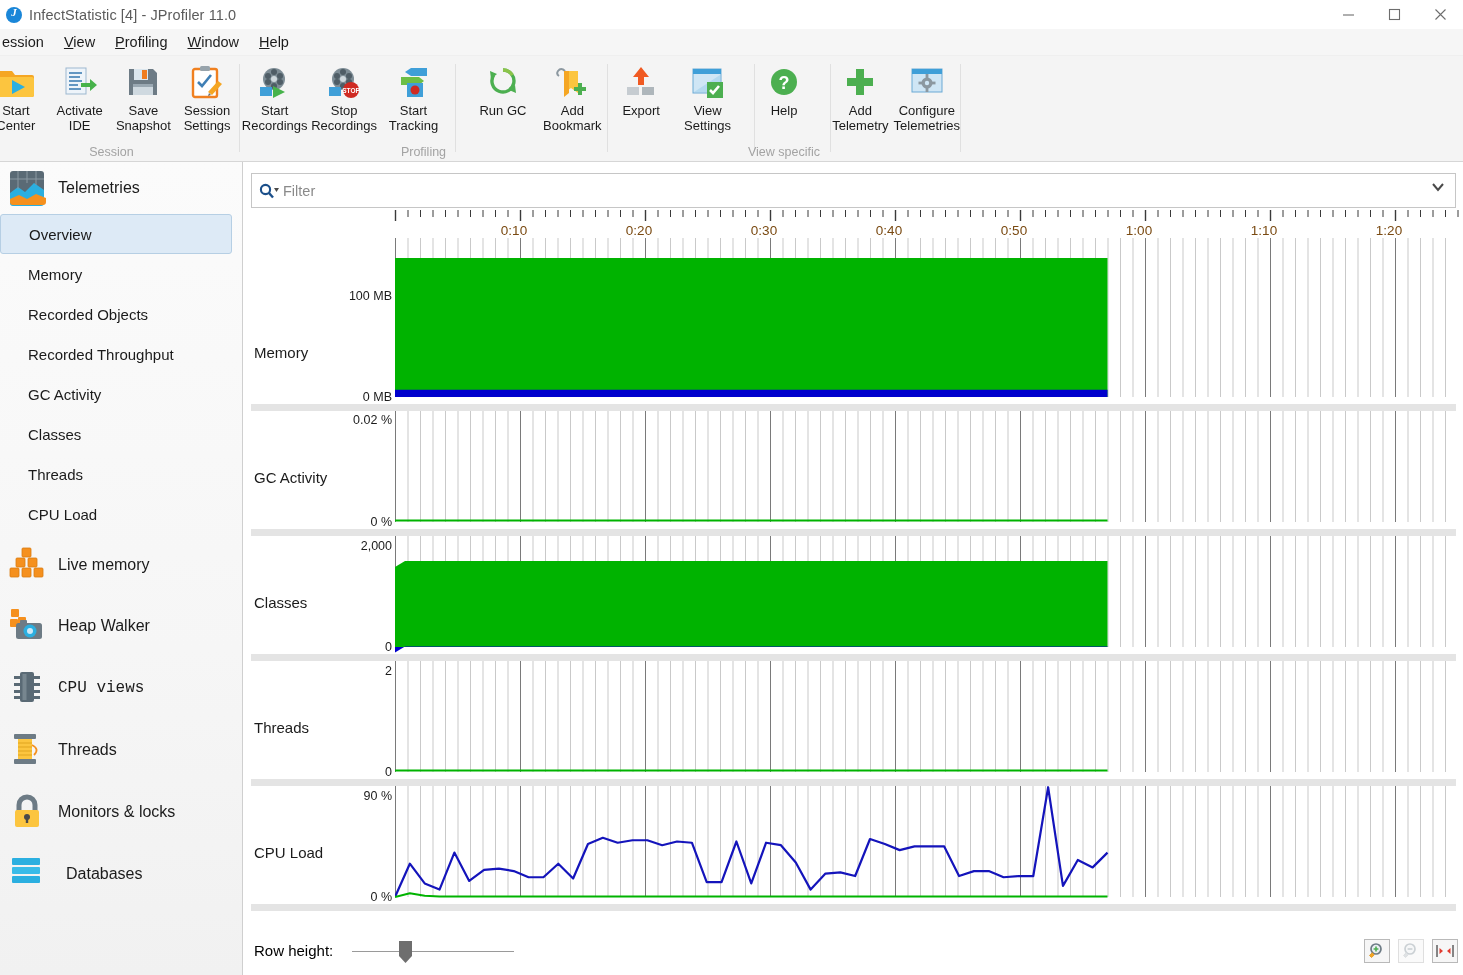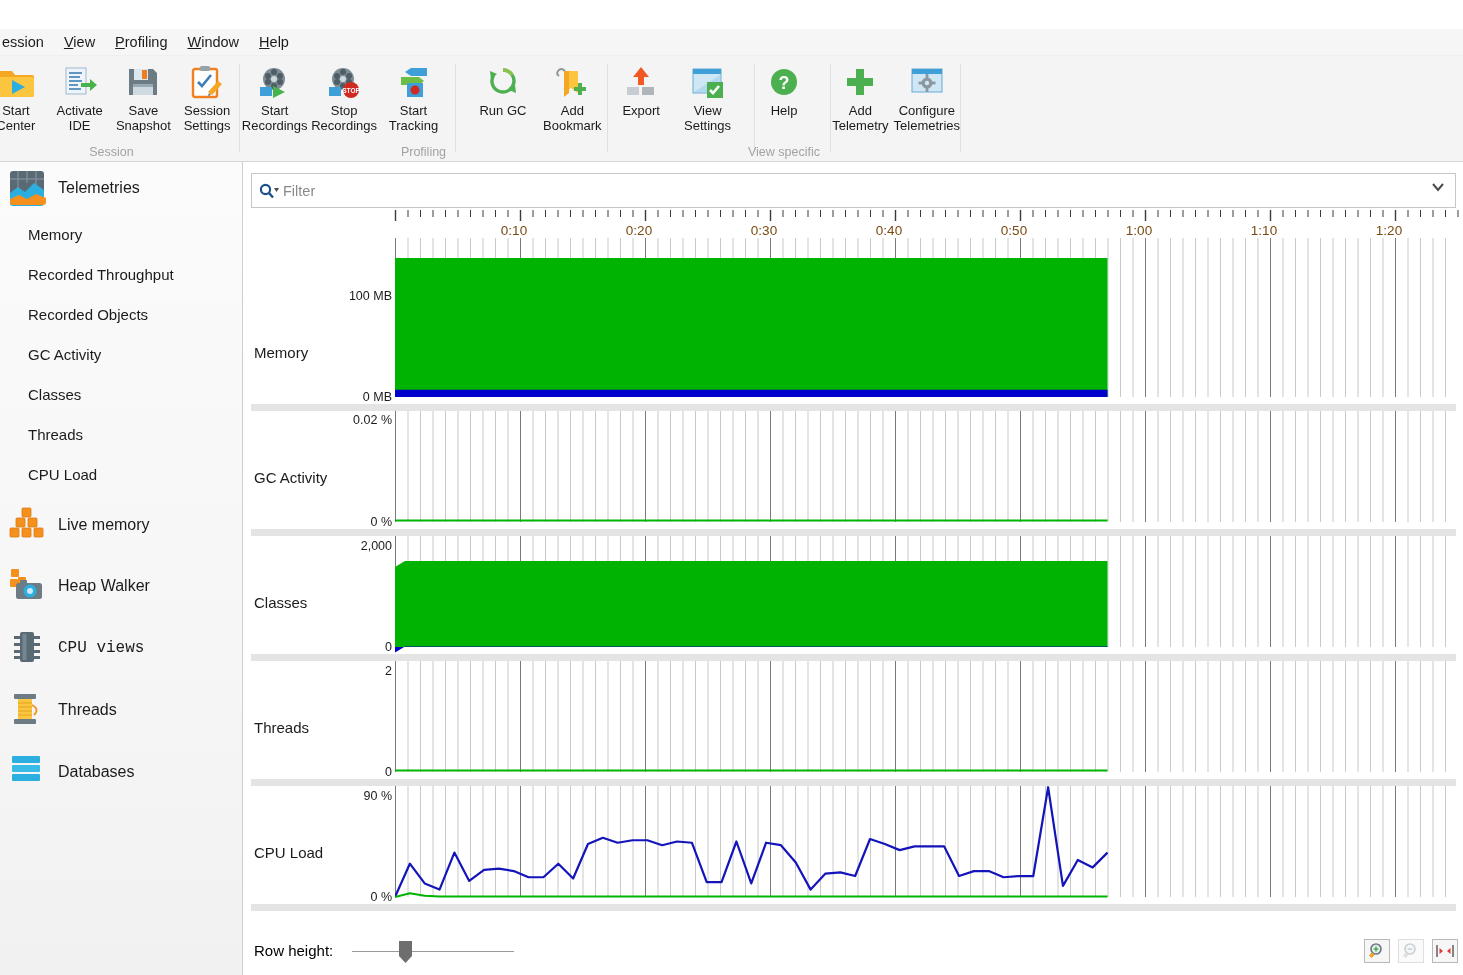--- a/index.html
+++ b/index.html
@@ -131,20 +131,41 @@
     display:flex; align-items:center; justify-content:center;
   }
   .zbtn.disabled { opacity:.45; }
   svg { display:block; }
 </style>
 </head>
 <body>
 
 <div id="app">
 
+  <div class="titlebar">
+    <div class="title-icon"></div>
+    <div class="title-text">InfectStatistic [4] - JProfiler 11.0</div>
+    <div class="win-btns">
+      <div class="win-btn">
+        <svg width="13" height="11" viewBox="0 0 13 11">
+            <path d="M1 6 h11" stroke="#6d6d6d" stroke-width="1.1" fill="none"></path>
+          </svg>
+      </div>
+      <div class="win-btn">
+        <svg width="13" height="13" viewBox="0 0 13 13">
+            <rect x="1.5" y="1.5" width="10" height="10" stroke="#6d6d6d" stroke-width="1.1" fill="none"></rect>
+          </svg>
+      </div>
+      <div class="win-btn">
+        <svg width="13" height="13" viewBox="0 0 13 13">
+            <path d="M1.5 1.5 L11.5 11.5 M11.5 1.5 L1.5 11.5" stroke="#6d6d6d" stroke-width="1.1" fill="none"></path>
+          </svg>
+      </div>
+    </div>
+  </div>
 
   <div class="menubar">
     <div class="menu-item">ession</div>
     <div class="menu-item"><span class="mn">V</span>iew</div>
     <div class="menu-item"><span class="mn">P</span>rofiling</div>
     <div class="menu-item"><span class="mn">W</span>indow</div>
     <div class="menu-item"><span class="mn">H</span>elp</div>
   </div>
 
   <div class="ribbon">
@@ -371,28 +392,31 @@
               <path d="M10 2 V20"></path>
               <path d="M19 2 V14"></path>
               <path d="M28 2 V16"></path>
               <path d="M2 10 H36"></path>
             </g>
         </svg>
       </div>
       <div class="glabel">Telemetries</div>
     </div>
 
+    <div class="sb-sub selected" style="top:0;">
+      <span>Overview</span>
+    </div>
     <div class="sb-sub">
       <span>Memory</span>
     </div>
     <div class="sb-sub">
+      <span>Recorded Objects</span>
+    </div>
+    <div class="sb-sub">
       <span>Recorded Throughput</span>
-    </div>
-    <div class="sb-sub">
-      <span>Recorded Objects</span>
     </div>
     <div class="sb-sub">
       <span>GC Activity</span>
     </div>
     <div class="sb-sub">
       <span>Classes</span>
     </div>
     <div class="sb-sub">
       <span>Threads</span>
     </div>
@@ -464,22 +488,33 @@
               <path d="M10 16 h14"></path>
               <path d="M10 20 h14"></path>
               <path d="M10 24 h14"></path>
             </g>
           <path d="M24 14 q8 4 2 10" stroke="#f5901e" stroke-width="1.8" fill="none"></path>
         </svg>
       </div>
       <div class="glabel">Threads</div>
     </div>
 
-
     <div class="sb-group-head" style="height:62px;">
+      <div class="gicon">
+        <svg width="38" height="36" viewBox="0 0 38 36">
+          <path d="M11 18 V12 a8 8 0 0 1 16 0 v6" stroke="#6d7b85" stroke-width="5" fill="none"></path>
+          <rect x="7" y="17" width="24" height="17" rx="2" fill="#fcc53f"></rect>
+          <circle cx="19" cy="24" r="3" fill="#4a4a4a"></circle>
+          <rect x="17.8" y="24" width="2.4" height="6" fill="#4a4a4a"></rect>
+        </svg>
+      </div>
+      <div class="glabel">Monitors &amp; locks</div>
+    </div>
+
+    <div class="sb-group-head" style="height:62px;gap:8px;">
       <div class="gicon">
         <svg width="38" height="34" viewBox="0 0 38 34">
           <g>
             <rect x="4" y="3" width="28" height="7" rx="1" fill="#2bafe0"></rect>
             <rect x="4" y="12" width="28" height="7" rx="1" fill="#39bbe8"></rect>
             <rect x="4" y="21" width="28" height="7" rx="1" fill="#2bafe0"></rect>
           </g>
         </svg>
       </div>
       <div class="glabel">Databases</div>

